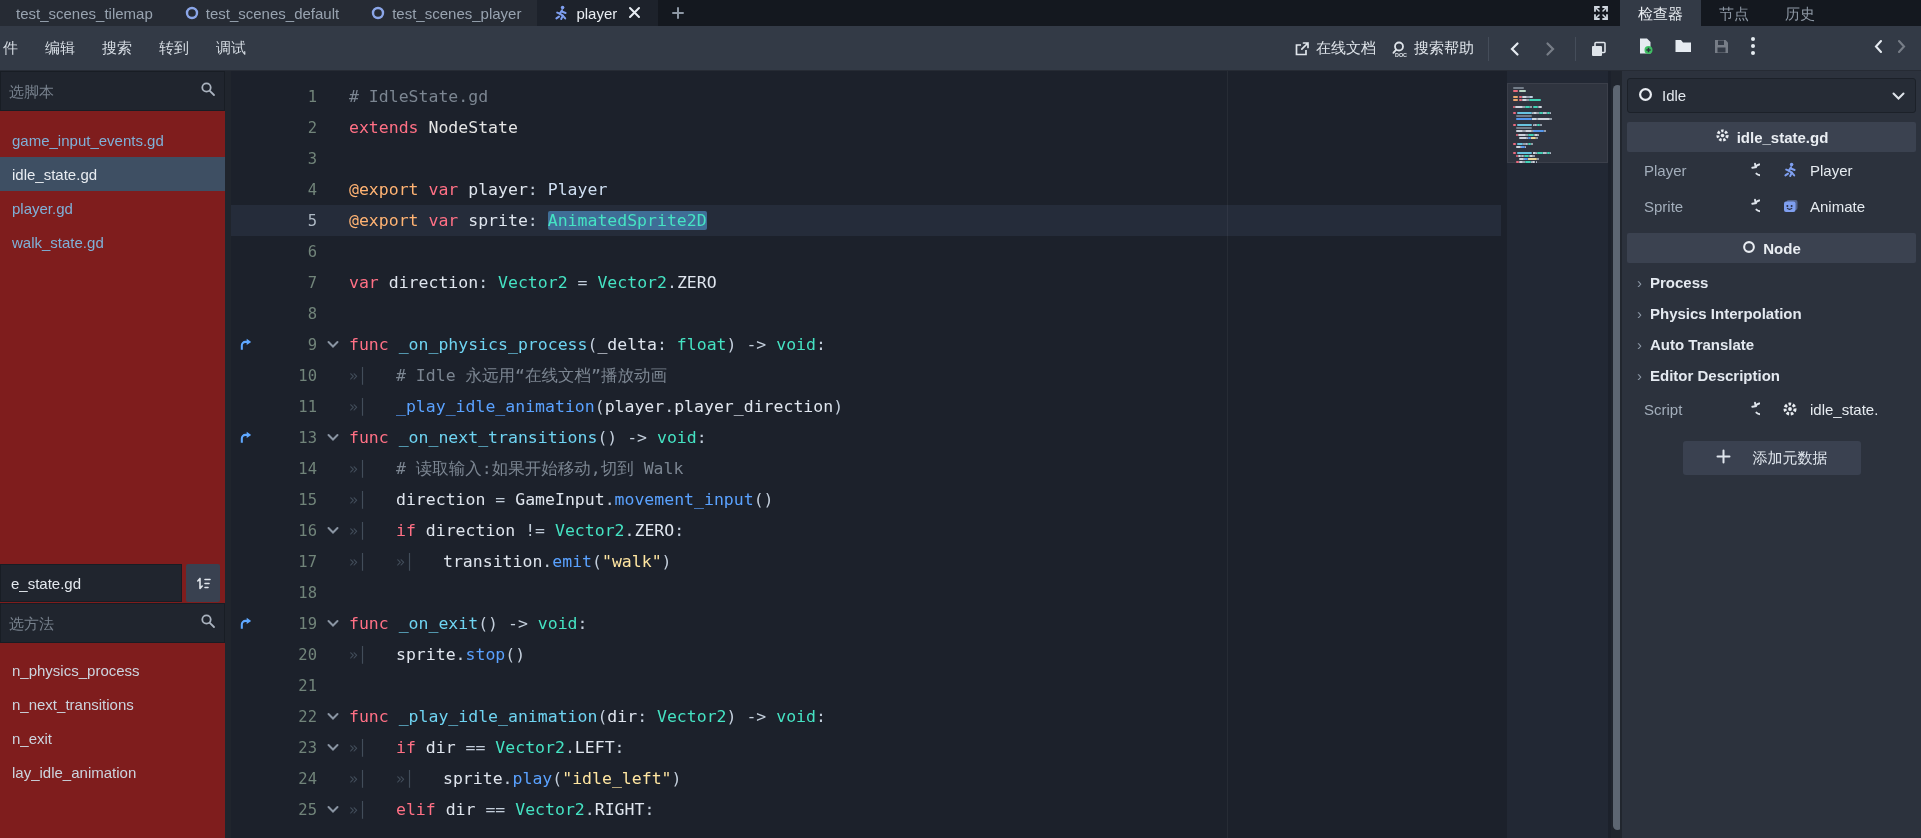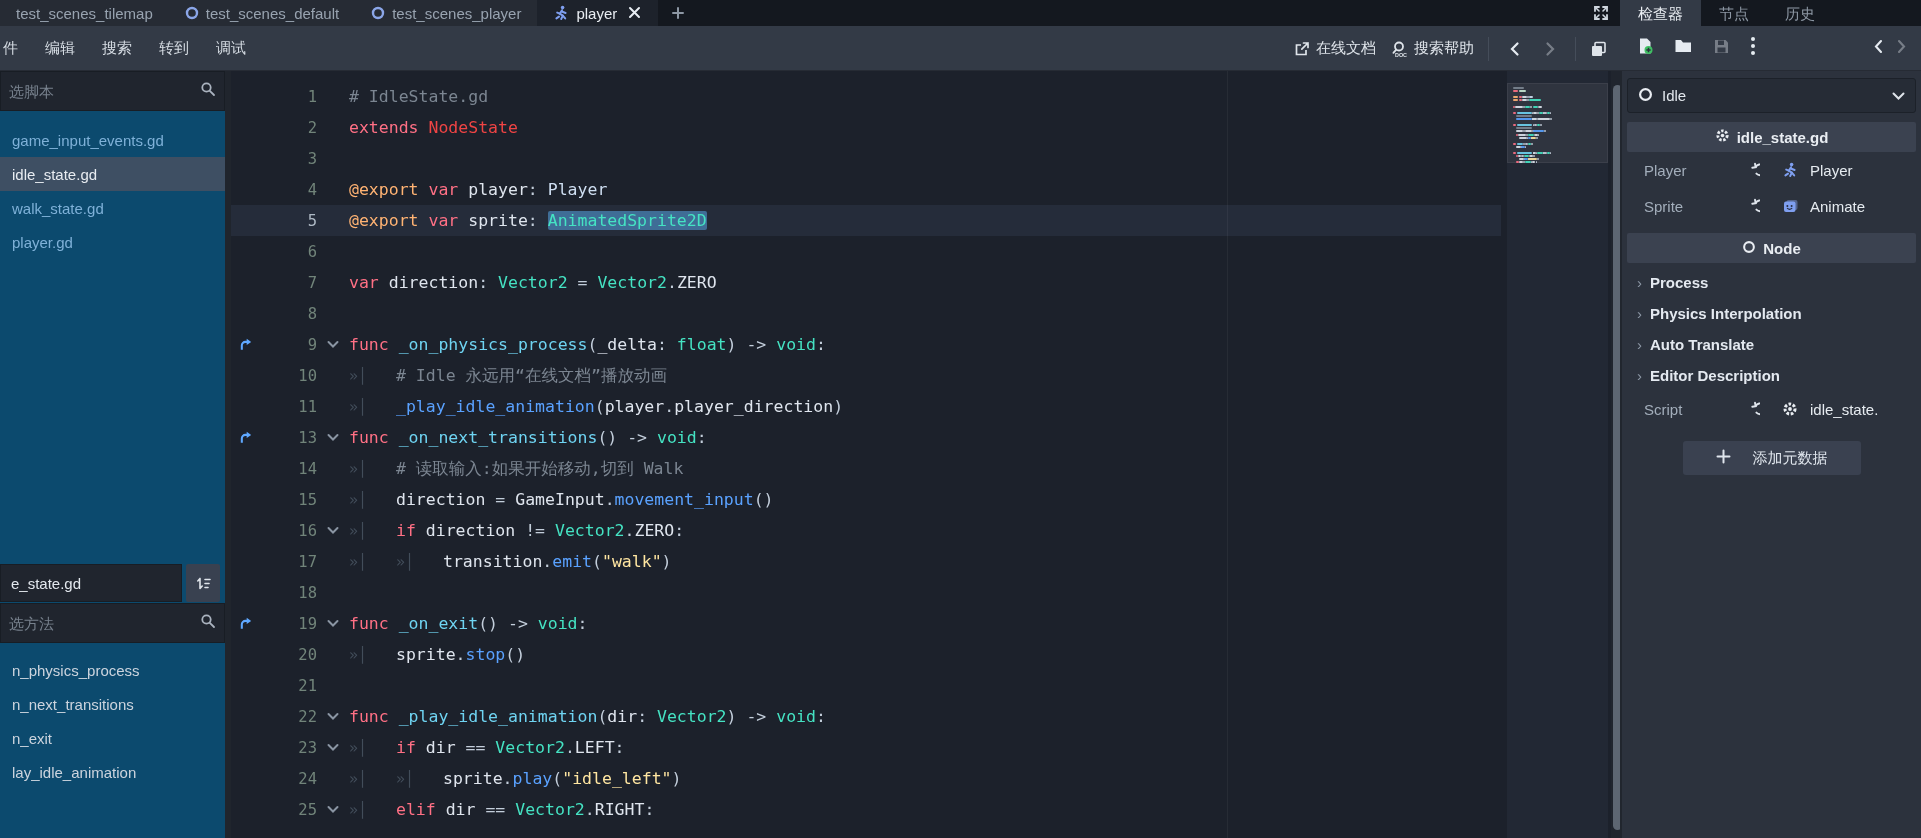--- a/index.html
+++ b/index.html
@@ -26,21 +26,21 @@
   .tb-right { position:absolute; right:12px; top:0; height:45px; display:flex; align-items:center; gap:14px; }
   .tb-btn { display:flex; align-items:center; gap:6px; font-size:15px; color:#dfe4ea; }
   .tb-btn svg, .nav-btn svg { display:block; }
   .vsep { width:1px; height:24px; background:#454d5a; }
   .nav-btn { width:22px; display:flex; justify-content:center; }
   .insp-toolbar { position:absolute; left:1620px; top:26px; width:301px; height:45px; background:#333a46; display:flex; align-items:center; gap:20px; padding-left:16px; border-bottom:1px solid #262b34; }
   .insp-toolbar .right { margin-left:auto; margin-right:14px; display:flex; gap:14px; }
   .dim { opacity:.38; }
 
   
-  .sidebar { position:absolute; left:0; top:71px; width:225px; height:767px; background:#0c4a6e; }
+  .sidebar { position:absolute; left:0; top:71px; width:225px; height:767px; background:#7f1d1d; }
   .filter-box { height:40px; margin:0; background:#20252e; border:1px solid #181d24; display:flex; align-items:center; padding:0 8px; }
   .filter-box input { flex:1; background:transparent; border:none; outline:none; color:#dfe4ea; font-size:15px; font-family:inherit; min-width:0; }
   .filter-box input::placeholder { color:#77818d; }
   .script-list { padding-top:12px; height:449px; }
   .s-item { height:34px; display:flex; align-items:center; padding-left:12px; font-size:15px; }
   .s-item.sel { background:#3e4f63; }
   .c-blue { color:#7fb1d8; } .c-white { color:#e8ecf1; } .c-gray { color:#c2cad4; }
   .cur-script-row { height:40px; margin-top:3px; display:flex; align-items:center; gap:4px; }
   .cur-script-box { width:182px; height:38px; background:#20252e; border:1px solid #181d24; display:flex; align-items:center; padding-left:10px; color:#e3e8ee; font-size:15px; }
   .sort-btn { width:34px; height:38px; background:#394150; display:flex; align-items:center; justify-content:center; border-radius:2px; }
@@ -227,22 +227,22 @@
     <div class="filter-box">
       <input placeholder="选脚本" style="">
       <span><svg width="16" height="16" viewBox="0 0 16 16">
             <circle cx="6.5" cy="6.5" r="4.2" fill="none" stroke="#aab3bf" stroke-width="1.8"></circle>
             <path d="M9.8 9.8L14 14" stroke="#aab3bf" stroke-width="1.8" stroke-linecap="round"></path>
           </svg></span>
     </div>
     <div class="script-list" id="scriptList">
         <div class="s-item c-blue">game_input_events.gd</div>
         <div class="s-item c-white sel">idle_state.gd</div>
+        <div class="s-item c-blue">player.gd</div>
         <div class="s-item c-blue">walk_state.gd</div>
-        <div class="s-item c-blue">player.gd</div>
       </div>
     <div class="cur-script-row">
       <div class="cur-script-box">e_state.gd</div>
       <div class="sort-btn">
         <svg width="17" height="17" viewBox="0 0 17 17" fill="none" stroke="#dfe4ea" stroke-width="1.6" stroke-linecap="round">
             <path d="M5 3.5v10M5 3.5L2.8 6M5 13.5L7.2 11"></path>
             <path d="M10 4.5h5M10 8.5h4M10 12.5h3"></path>
           </svg>
       </div>
     </div>
@@ -257,21 +257,21 @@
         <div class="m-item">n_physics_process</div>
         <div class="m-item">n_next_transitions</div>
         <div class="m-item">n_exit</div>
         <div class="m-item">lay_idle_animation</div>
       </div>
   </aside>
 
   <section class="editor">
     <div class="code-lines" id="codeLines">
         <div class="line"><span class="g-arrow"></span><span class="g-num">1</span><span class="g-fold"></span><span class="code"><span class="tok" style="color: rgb(123, 133, 145);"># IdleState.gd</span></span></div>
-        <div class="line"><span class="g-arrow"></span><span class="g-num">2</span><span class="g-fold"></span><span class="code"><span class="tok" style="color: rgb(255, 112, 133);">extends</span><span class="tok" style="color: rgb(223, 229, 238);"> </span><span class="tok" style="color: #ef4444;">NodeState</span></span></div>
+        <div class="line"><span class="g-arrow"></span><span class="g-num">2</span><span class="g-fold"></span><span class="code"><span class="tok" style="color: rgb(255, 112, 133);">extends</span><span class="tok" style="color: rgb(223, 229, 238);"> </span><span class="tok" style="color: #e5e5e5;">NodeState</span></span></div>
         <div class="line"><span class="g-arrow"></span><span class="g-num">3</span><span class="g-fold"></span><span class="code"></span></div>
         <div class="line"><span class="g-arrow"></span><span class="g-num">4</span><span class="g-fold"></span><span class="code"><span class="tok" style="color: rgb(255, 179, 115);">@export</span><span class="tok" style="color: rgb(223, 229, 238);"> </span><span class="tok" style="color: rgb(255, 112, 133);">var</span><span class="tok" style="color: rgb(223, 229, 238);"> player</span><span class="tok" style="color: rgb(195, 206, 219);">: </span><span class="tok" style="color: rgb(207, 223, 242);">Player</span></span></div>
         <div class="line cur"><span class="g-arrow"></span><span class="g-num">5</span><span class="g-fold"></span><span class="code"><span class="tok" style="color: rgb(255, 179, 115);">@export</span><span class="tok" style="color: rgb(223, 229, 238);"> </span><span class="tok" style="color: rgb(255, 112, 133);">var</span><span class="tok" style="color: rgb(223, 229, 238);"> sprite</span><span class="tok" style="color: rgb(195, 206, 219);">: </span><span class="tok sel" style="color: rgb(69, 227, 195);">AnimatedSprite2D</span></span></div>
         <div class="line"><span class="g-arrow"></span><span class="g-num">6</span><span class="g-fold"></span><span class="code"></span></div>
         <div class="line"><span class="g-arrow"></span><span class="g-num">7</span><span class="g-fold"></span><span class="code"><span class="tok" style="color: rgb(255, 112, 133);">var</span><span class="tok" style="color: rgb(223, 229, 238);"> direction</span><span class="tok" style="color: rgb(195, 206, 219);">: </span><span class="tok" style="color: rgb(69, 227, 195);">Vector2</span><span class="tok" style="color: rgb(195, 206, 219);"> = </span><span class="tok" style="color: rgb(69, 227, 195);">Vector2</span><span class="tok" style="color: rgb(195, 206, 219);">.</span><span class="tok" style="color: rgb(223, 229, 238);">ZERO</span></span></div>
         <div class="line"><span class="g-arrow"></span><span class="g-num">8</span><span class="g-fold"></span><span class="code"></span></div>
         <div class="line"><span class="g-arrow"><svg width="15" height="15" viewBox="0 0 16 16">
               <path d="M3 13.5V9a3.8 3.8 0 0 1 3.8-3.8H9" fill="none" stroke="#5fa8ff" stroke-width="2.2"></path>
               <path d="M8.2 1.8L13 5.2 8.2 8.6z" fill="#5fa8ff"></path>
             </svg></span><span class="g-num">9</span><span class="g-fold"><svg width="12" height="9" viewBox="0 0 12 9" fill="none" stroke="#8a95a3" stroke-width="2" stroke-linecap="round">

